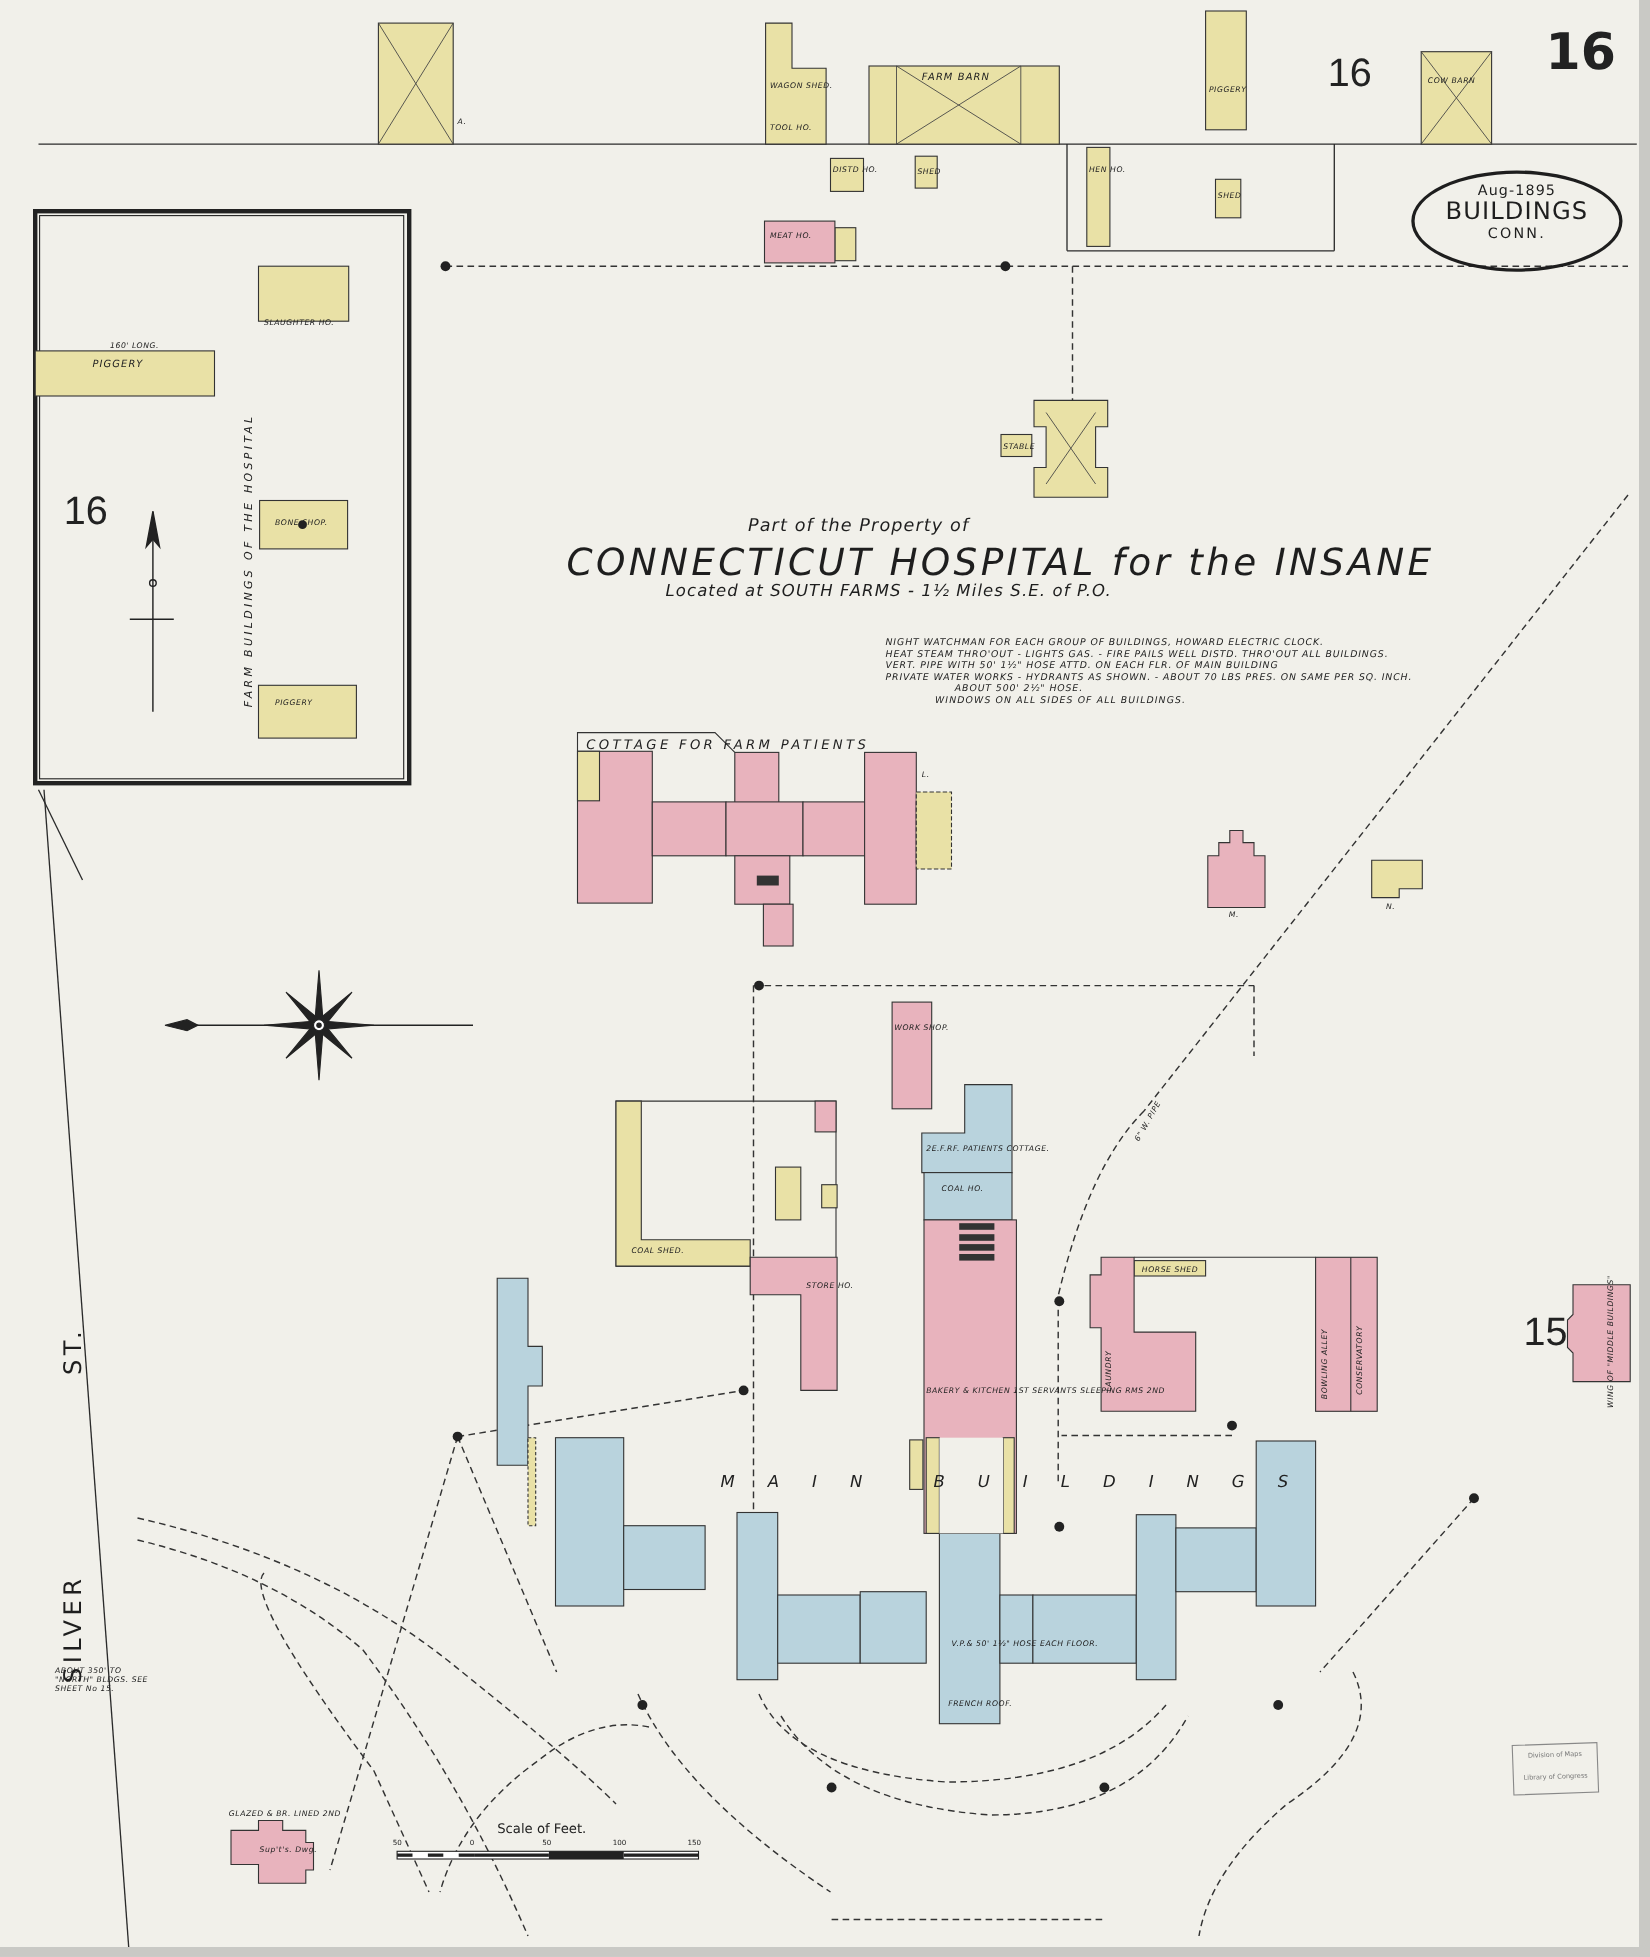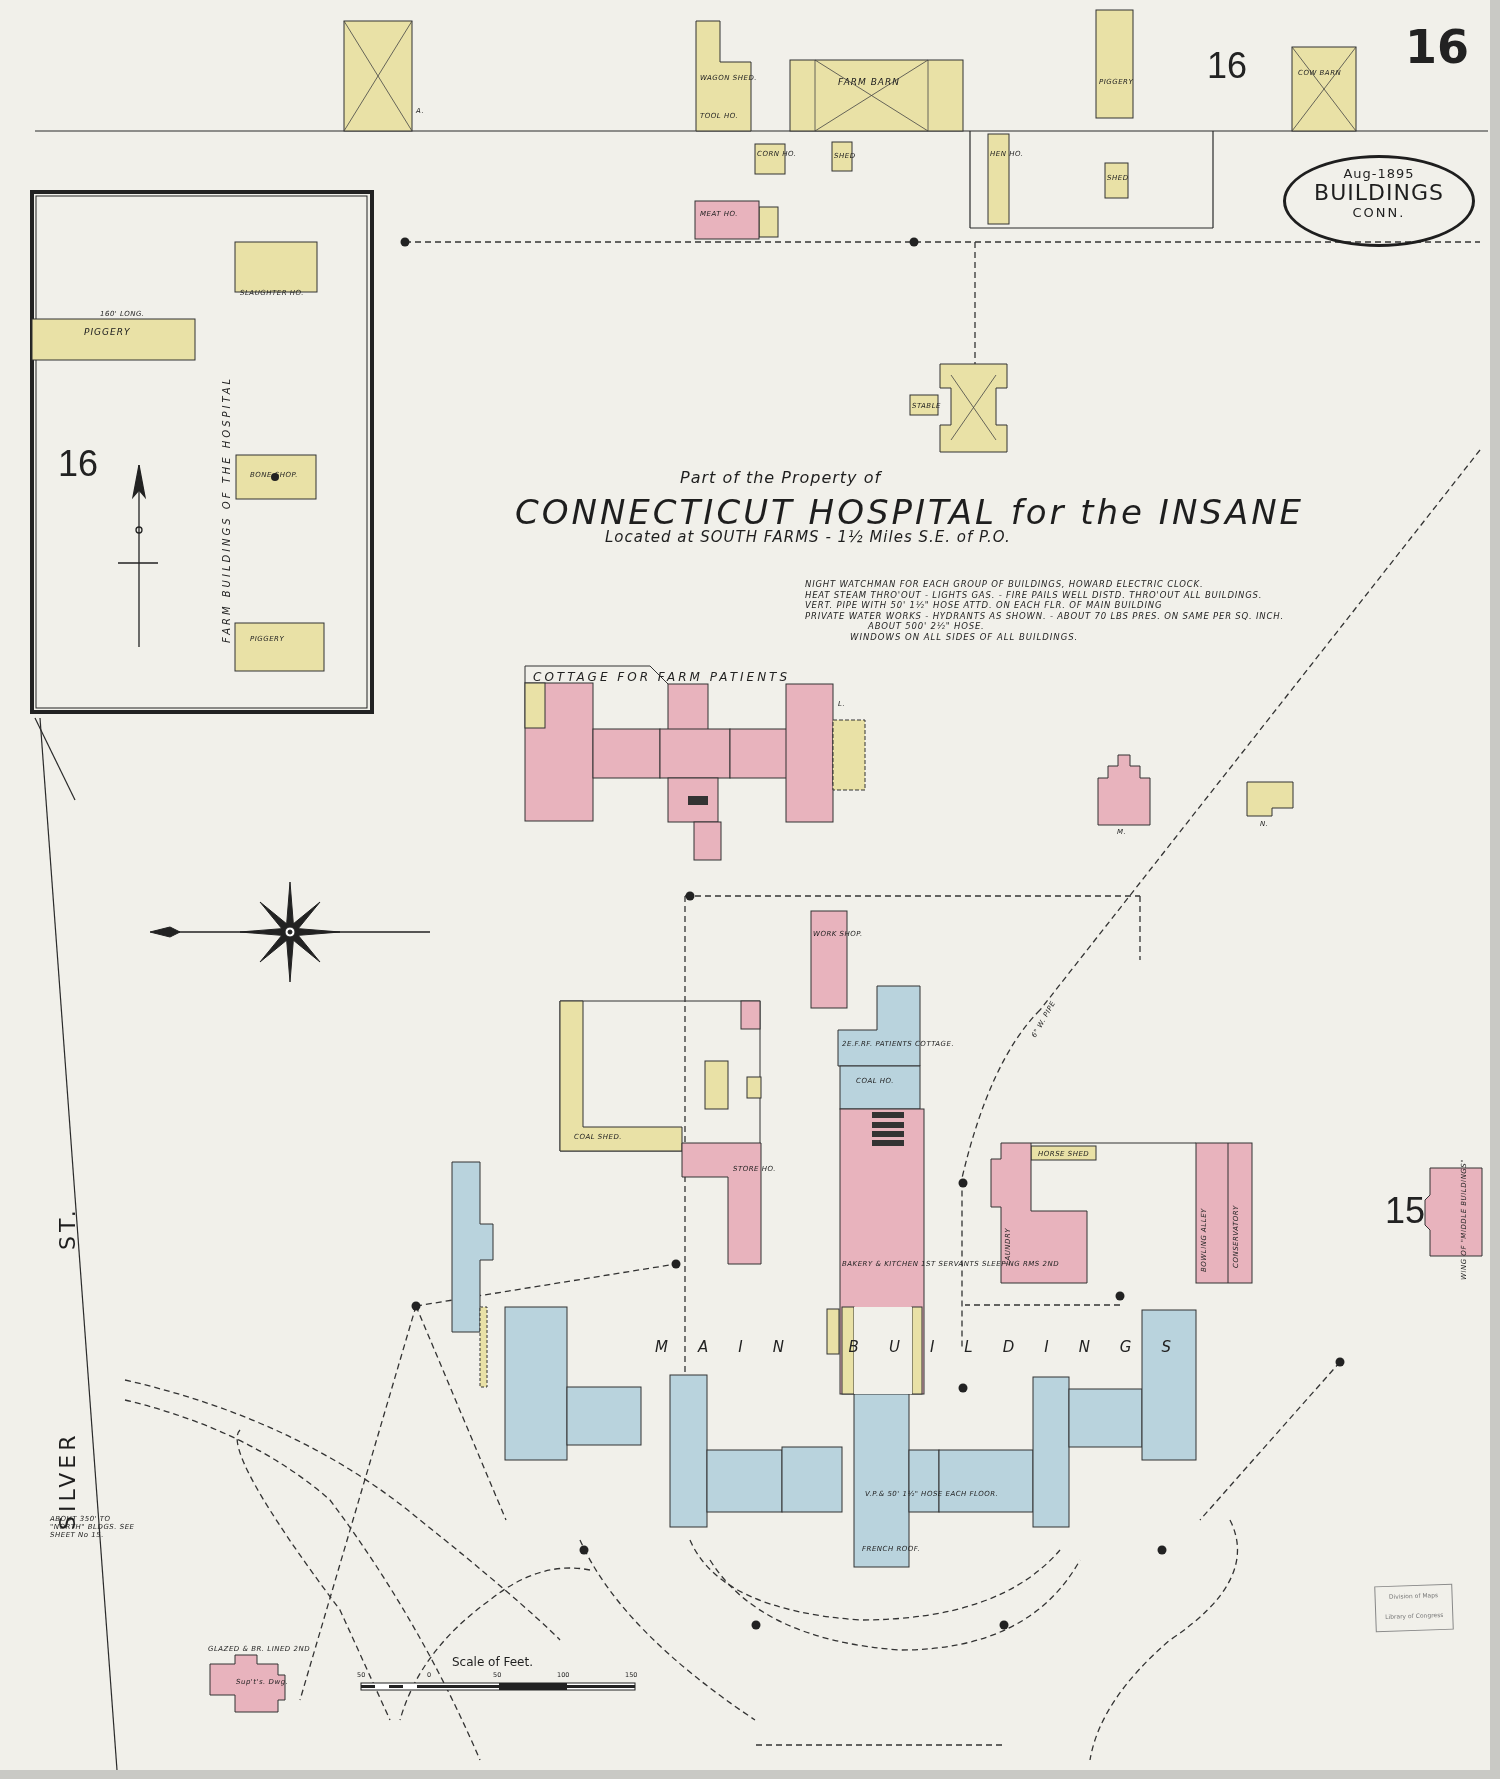--- a/index.html
+++ b/index.html
@@ -256,24 +256,24 @@
 <div class="lbl small" style="left:221px;top:643px;transform:rotate(-90deg);transform-origin:left top;font-size:10px;letter-spacing:3px;">FARM BUILDINGS OF THE HOSPITAL</div>
 <div class="lbl tiny" style="left:240px;top:257px;margin-top:32px;">SLAUGHTER HO.</div>
 <div class="lbl tiny" style="left:100px;top:310px;">160' LONG.</div>
 <div class="lbl small" style="left:84px;top:327px;">PIGGERY</div>
 <div class="lbl tiny" style="left:250px;top:447px;margin-top:24px;">BONE SHOP.</div>
 <div class="lbl tiny" style="left:250px;top:635px;">PIGGERY</div>
 
 <div class="lbl tiny" style="left:416px;top:107px;">A.</div>
 <div class="lbl tiny" style="left:700px;top:74px;">WAGON SHED.</div>
 <div class="lbl tiny" style="left:700px;top:112px;">TOOL HO.</div>
-<div class="lbl tiny" style="left:757px;top:150px;">CORN HO.</div>
+<div class="lbl tiny" style="left:757px;top:150px;">DISTD HO.</div>
 <div class="lbl tiny" style="left:834px;top:152px;">SHED</div>
 <div class="lbl tiny" style="left:700px;top:210px;">MEAT HO.</div>
-<div class="lbl small" style="left:838px;top:77px;">FARM BARN</div>
+<div class="lbl small" style="left:838px;top:66px;">FARM BARN</div>
 <div class="lbl tiny" style="left:990px;top:150px;">HEN HO.</div>
 <div class="lbl tiny" style="left:1099px;top:78px;">PIGGERY</div>
 <div class="lbl tiny" style="left:1107px;top:174px;">SHED</div>
 <div class="lbl tiny" style="left:1298px;top:69px;">COW BARN</div>
 <div class="lbl tiny" style="left:912px;top:402px;">STABLE</div>
 
 <div class="lbl med" style="left:533px;top:670px;letter-spacing:3px;">COTTAGE FOR FARM PATIENTS</div>
 <div class="lbl tiny" style="left:838px;top:700px;">L.</div>
 <div class="lbl tiny" style="left:1117px;top:828px;">M.</div>
 <div class="lbl tiny" style="left:1260px;top:820px;">N.</div>

